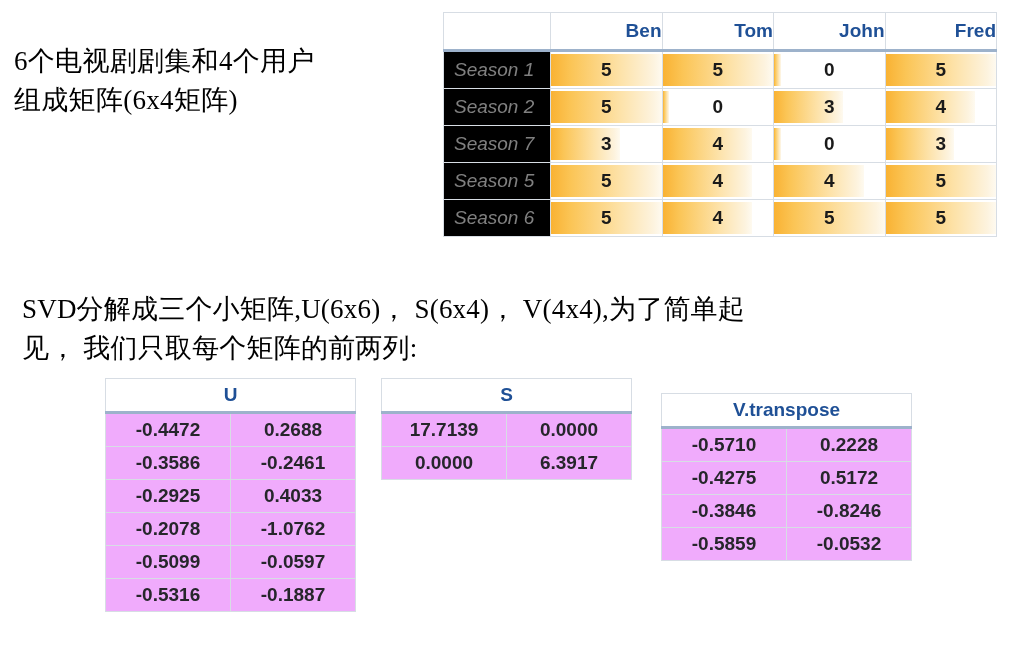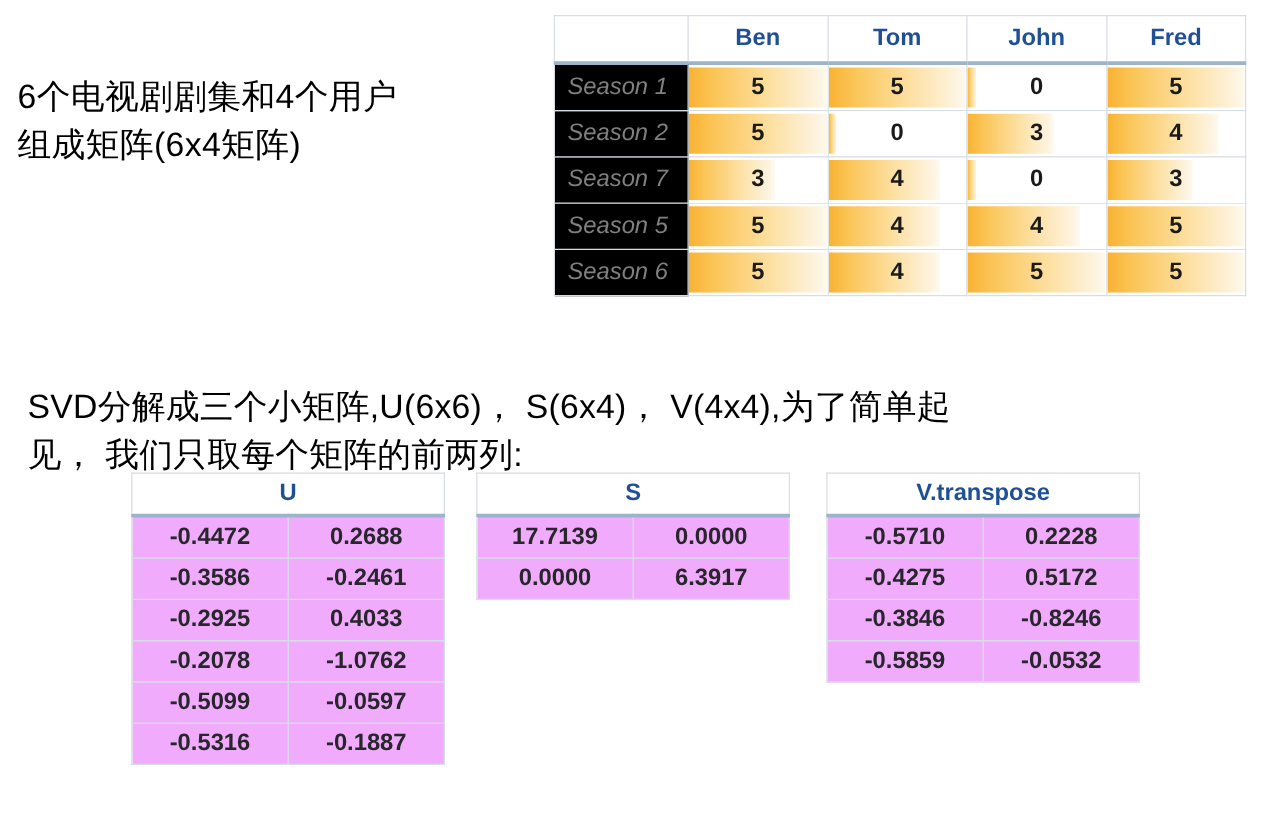--- a/index.html
+++ b/index.html
@@ -13,24 +13,23 @@
     height: 658px;
     position: relative;
     font-family: "Liberation Serif", "DejaVu Serif", serif;
     overflow: hidden;
   }
 
   
   .prose {
     position: absolute;
     color: #000000;
-    font-family: Liberation Sans, sans-serif;
+    font-family: Liberation Serif, serif;
     line-height: 1.45;
     white-space: pre-wrap;
-    margin-top: 16px;
   }
   #intro-text {
     left: 14px;
     top: 42px;
     width: 420px;
     font-size: 27px;
     letter-spacing: 0.3px;
   }
   #svd-text {
     left: 22px;
@@ -57,21 +56,21 @@
     left: 443px;
     top: 12px;
     width: 553px;
     table-layout: fixed;
   }
   #ratings-matrix col.corner-col { width: 107px; }
   #ratings-matrix col.user-col   { width: 111.5px; }
 
   #ratings-matrix th.user-head {
     height: 36px;
-    text-align: center;
+    text-align: right;
     vertical-align: middle;
     color: #1f5096;
     font-family: "Liberation Sans", sans-serif;
     font-weight: bold;
     font-size: 19px;
     border-bottom: 3px solid #9db2cb;
     background: #ffffff;
   }
   #ratings-matrix th.corner-head {
     border-bottom: 3px solid #9db2cb;
@@ -138,21 +137,21 @@
     color: #26262b;
     background: #f0abfc;
   }
 
   #u-matrix  { left: 105px; top: 378px; width: 250px; }
   #u-matrix col { width: 125px; }
 
   #s-matrix  { left: 381px; top: 378px; width: 250px; }
   #s-matrix col { width: 125px; }
 
-  #vt-matrix { left: 661px; top: 378px; width: 250px; }
+  #vt-matrix { left: 661px; top: 393px; width: 250px; }
   #vt-matrix col { width: 125px; }
 </style>
 </head>
 <body>
 
 <div class="prose" id="intro-text">6个电视剧剧集和4个用户
 组成矩阵(6x4矩阵)</div>
 
 <table id="ratings-matrix">
   <colgroup>

